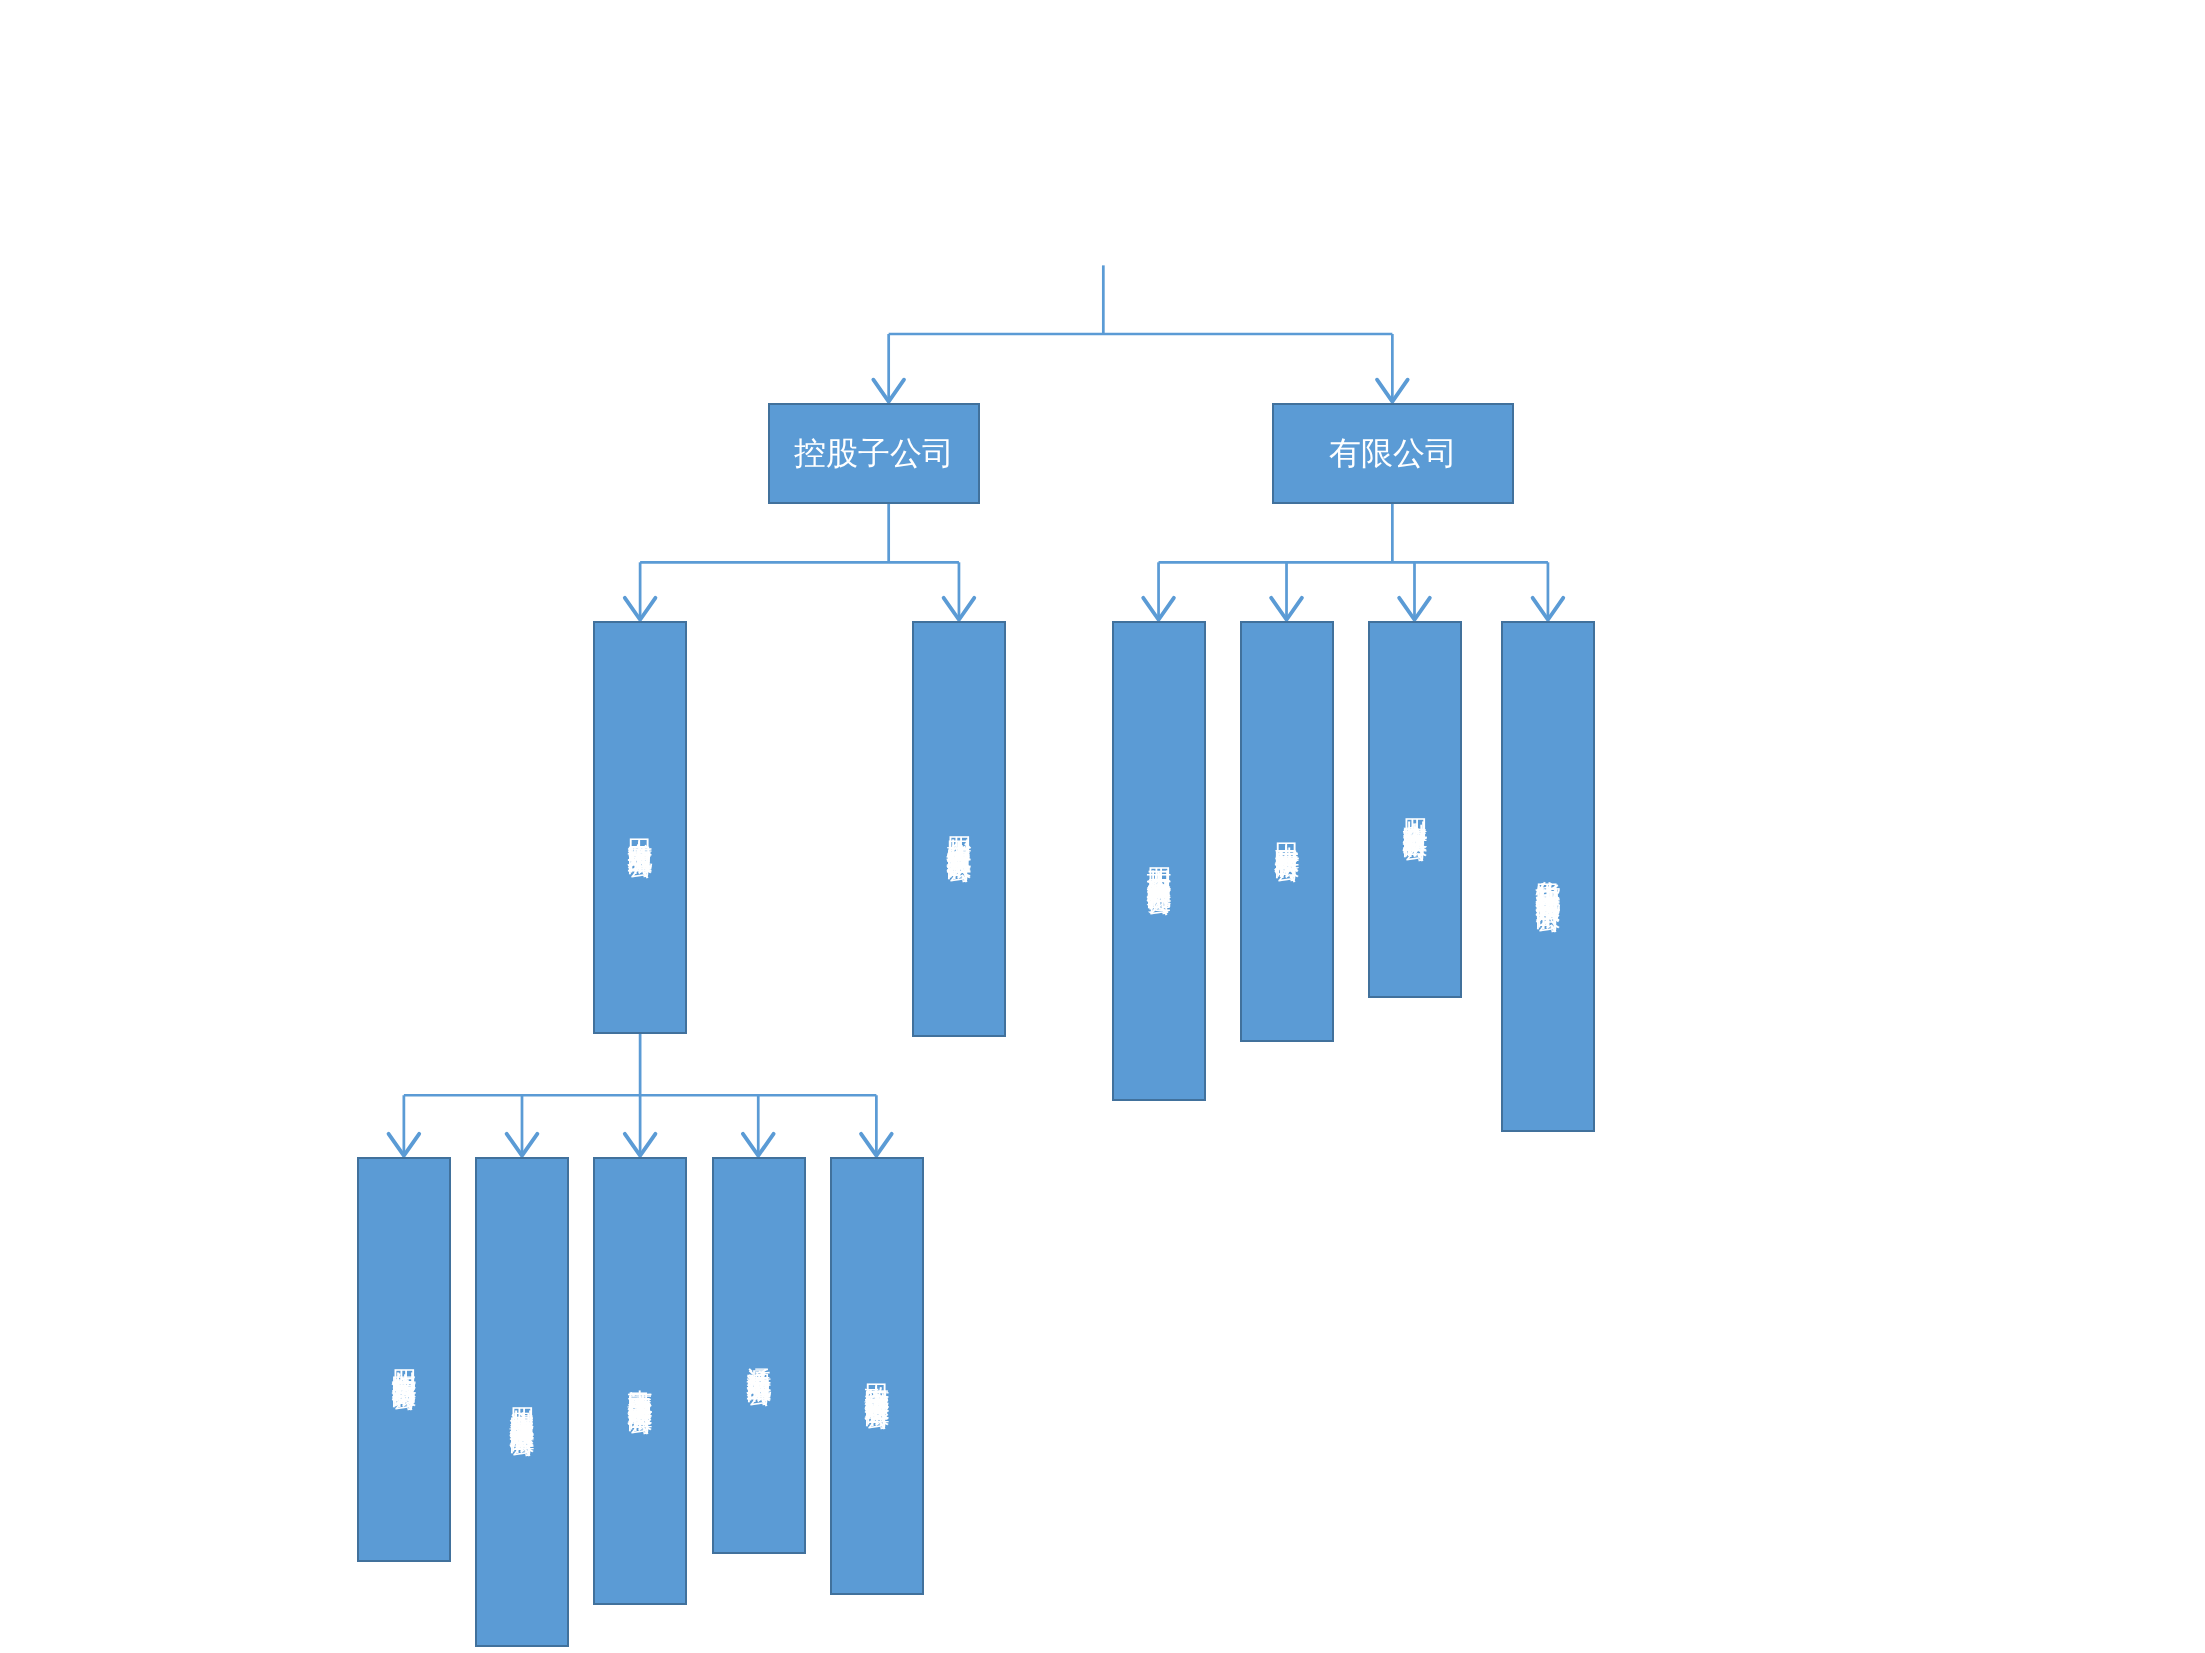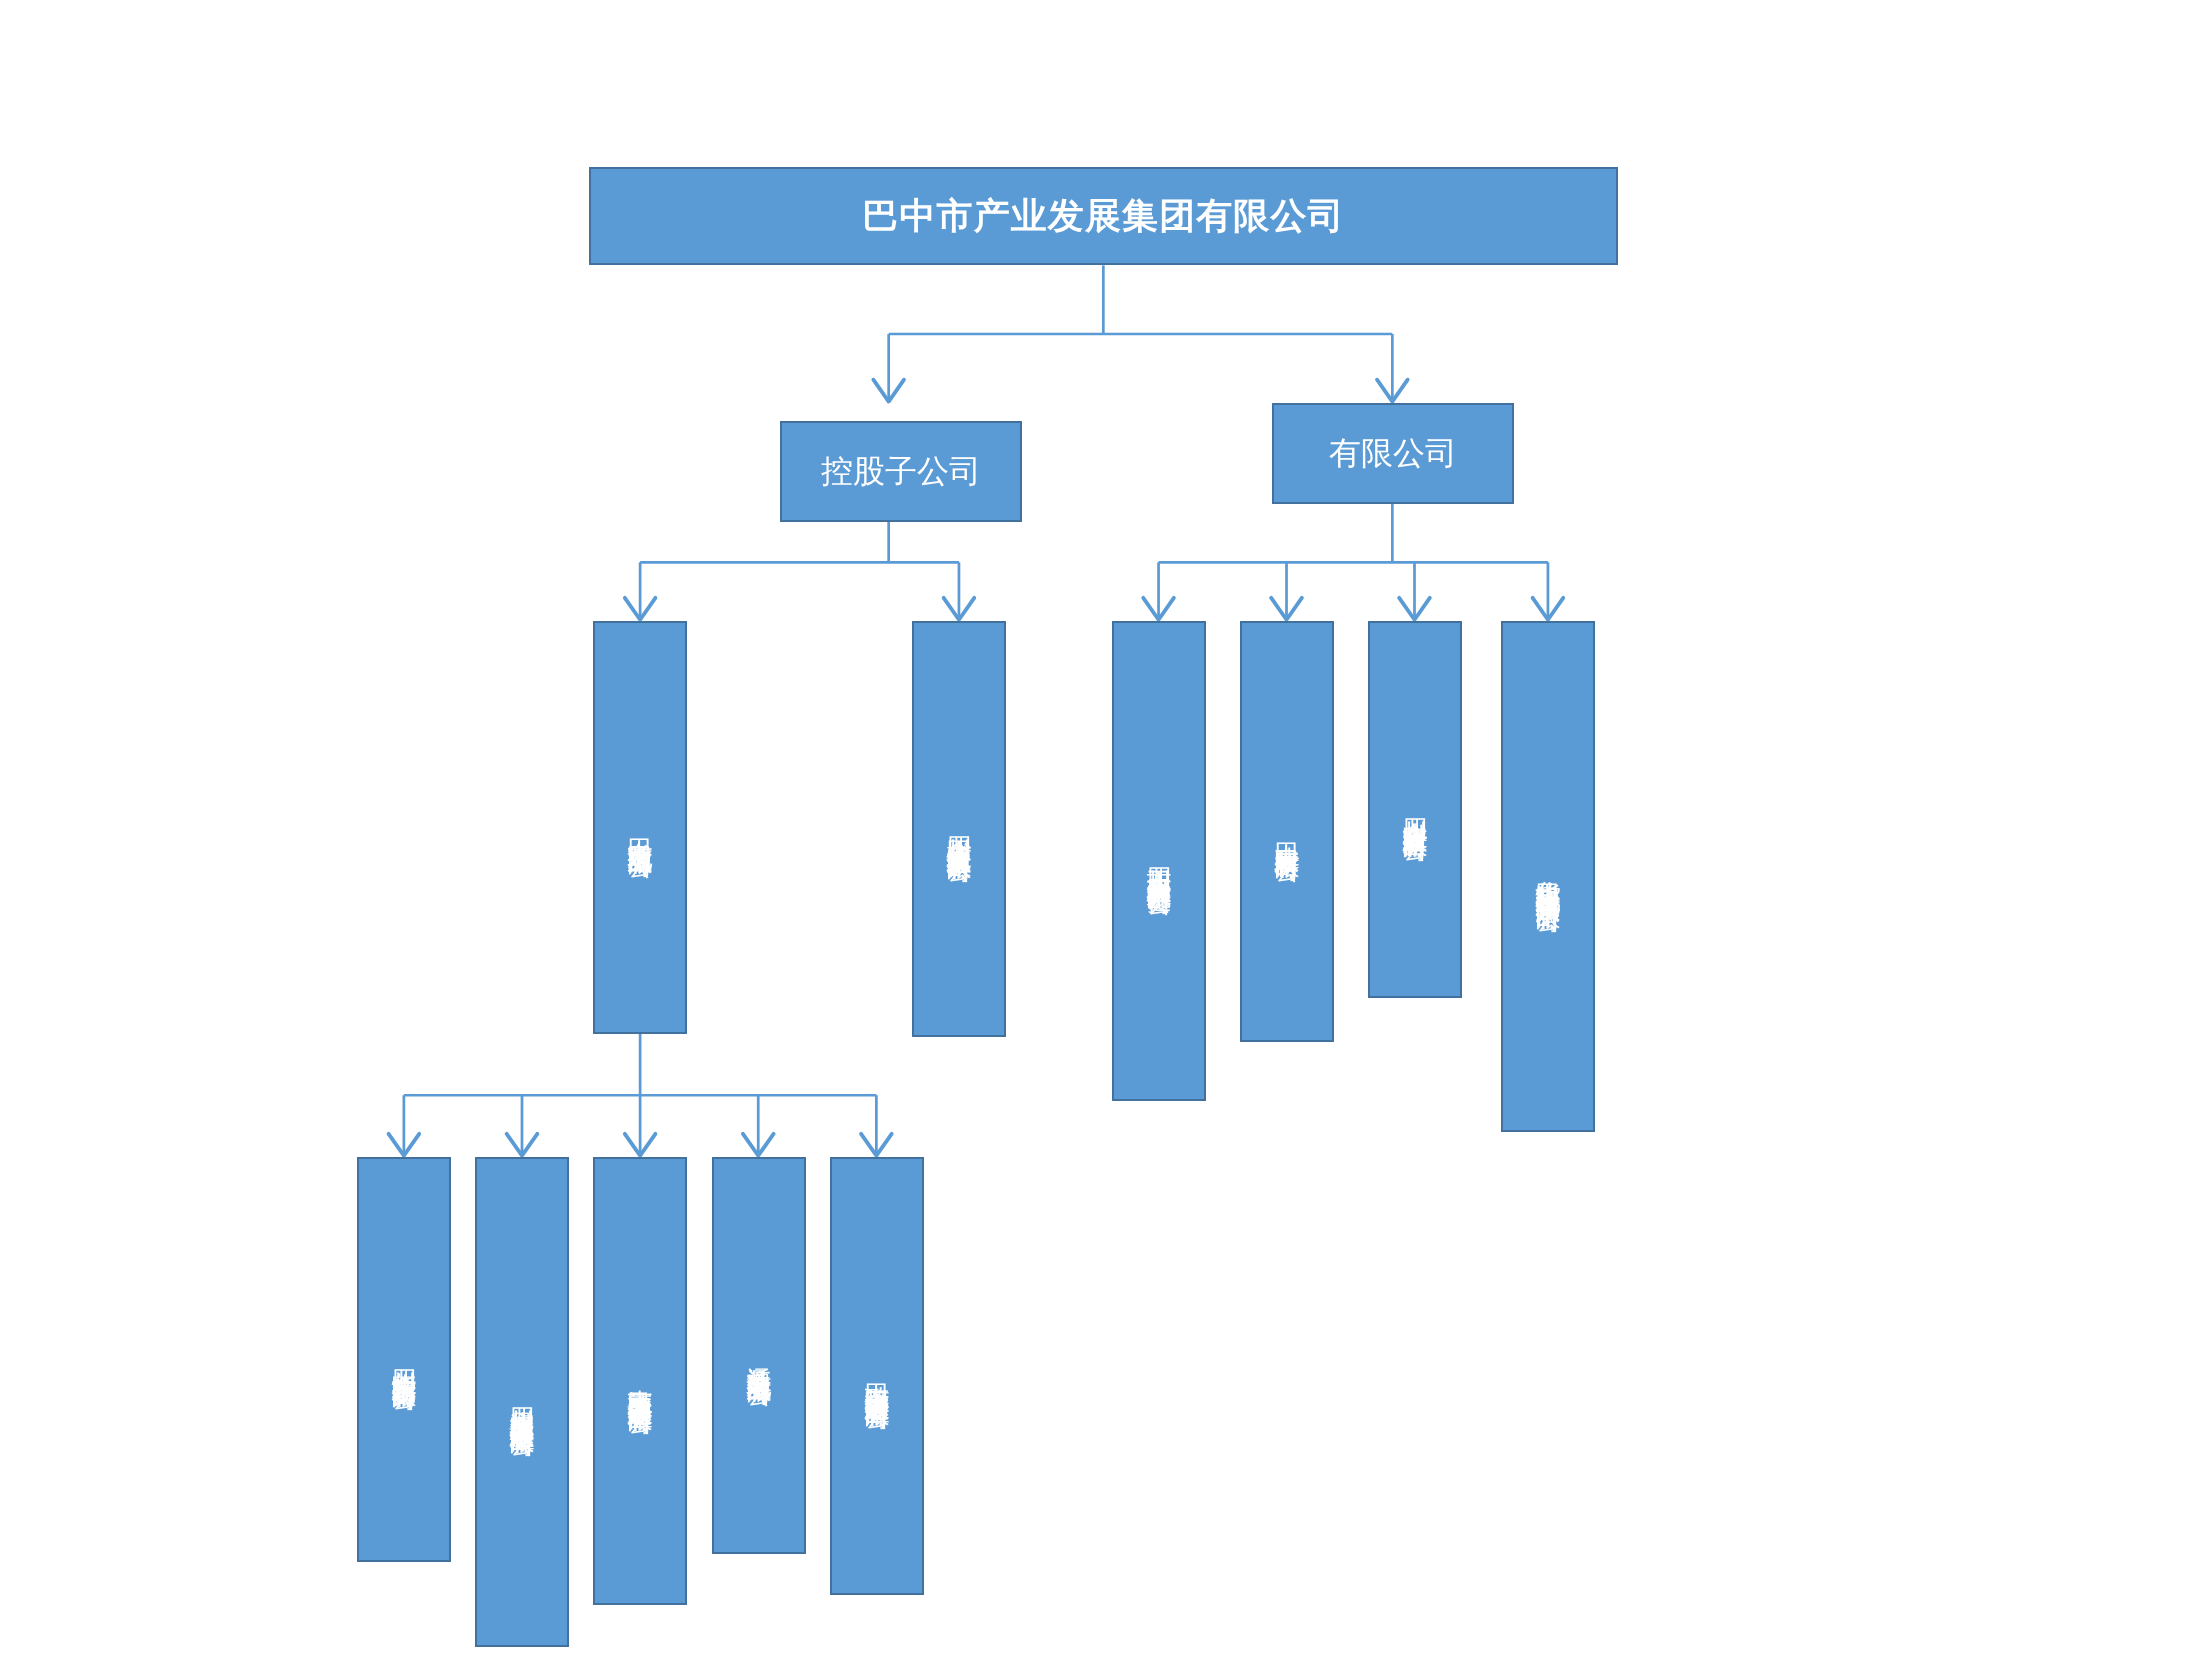--- a/index.html
+++ b/index.html
@@ -78,25 +78,22 @@
       <line x1="954.5" y1="2002.5" x2="954.5" y2="2111" stroke="#5B9BD5" stroke-width="5"></line>
       <polyline points="926.5,2073 954.5,2113 982.5,2073" fill="none" stroke="#5B9BD5" stroke-width="7" stroke-linecap="round" stroke-linejoin="round"></polyline>
       <line x1="1170.5" y1="2002.5" x2="1170.5" y2="2111" stroke="#5B9BD5" stroke-width="5"></line>
       <polyline points="1142.5,2073 1170.5,2113 1198.5,2073" fill="none" stroke="#5B9BD5" stroke-width="7" stroke-linecap="round" stroke-linejoin="round"></polyline>
       <line x1="1386.5" y1="2002.5" x2="1386.5" y2="2111" stroke="#5B9BD5" stroke-width="5"></line>
       <polyline points="1358.5,2073 1386.5,2113 1414.5,2073" fill="none" stroke="#5B9BD5" stroke-width="7" stroke-linecap="round" stroke-linejoin="round"></polyline>
       <line x1="1602.5" y1="2002.5" x2="1602.5" y2="2111" stroke="#5B9BD5" stroke-width="5"></line>
       <polyline points="1574.5,2073 1602.5,2113 1630.5,2073" fill="none" stroke="#5B9BD5" stroke-width="7" stroke-linecap="round" stroke-linejoin="round"></polyline>
     </svg>
 
-  <div class="node h title" id="box-root" style="left:589px;top:167px;width:1029px;height:98px;">
-    <span>巴中市产业发展集团有限公司</span>
-  </div>
 
-  <div class="node h" id="box-l2-0" style="left:768px;top:421px;width:242px;height:101px;margin-left:12px;">
+  <div class="node h" id="box-l2-0" style="left:768px;top:403px;width:212px;height:101px;">
     <span>控股子公司</span>
   </div>
   <div class="node h" id="box-l2-1" style="left:1272px;top:403px;width:242px;height:101px;">
     <span>有限公司</span>
   </div>
 
   <div class="node v" id="box-c1-0" style="left:593px;top:621px;width:94px;height:413px;">
     <span class="vtext">巴中市道地药业有限公司</span>
   </div>
   <div class="node v" id="box-c1-1" style="left:912px;top:621px;width:94px;height:416px;">

